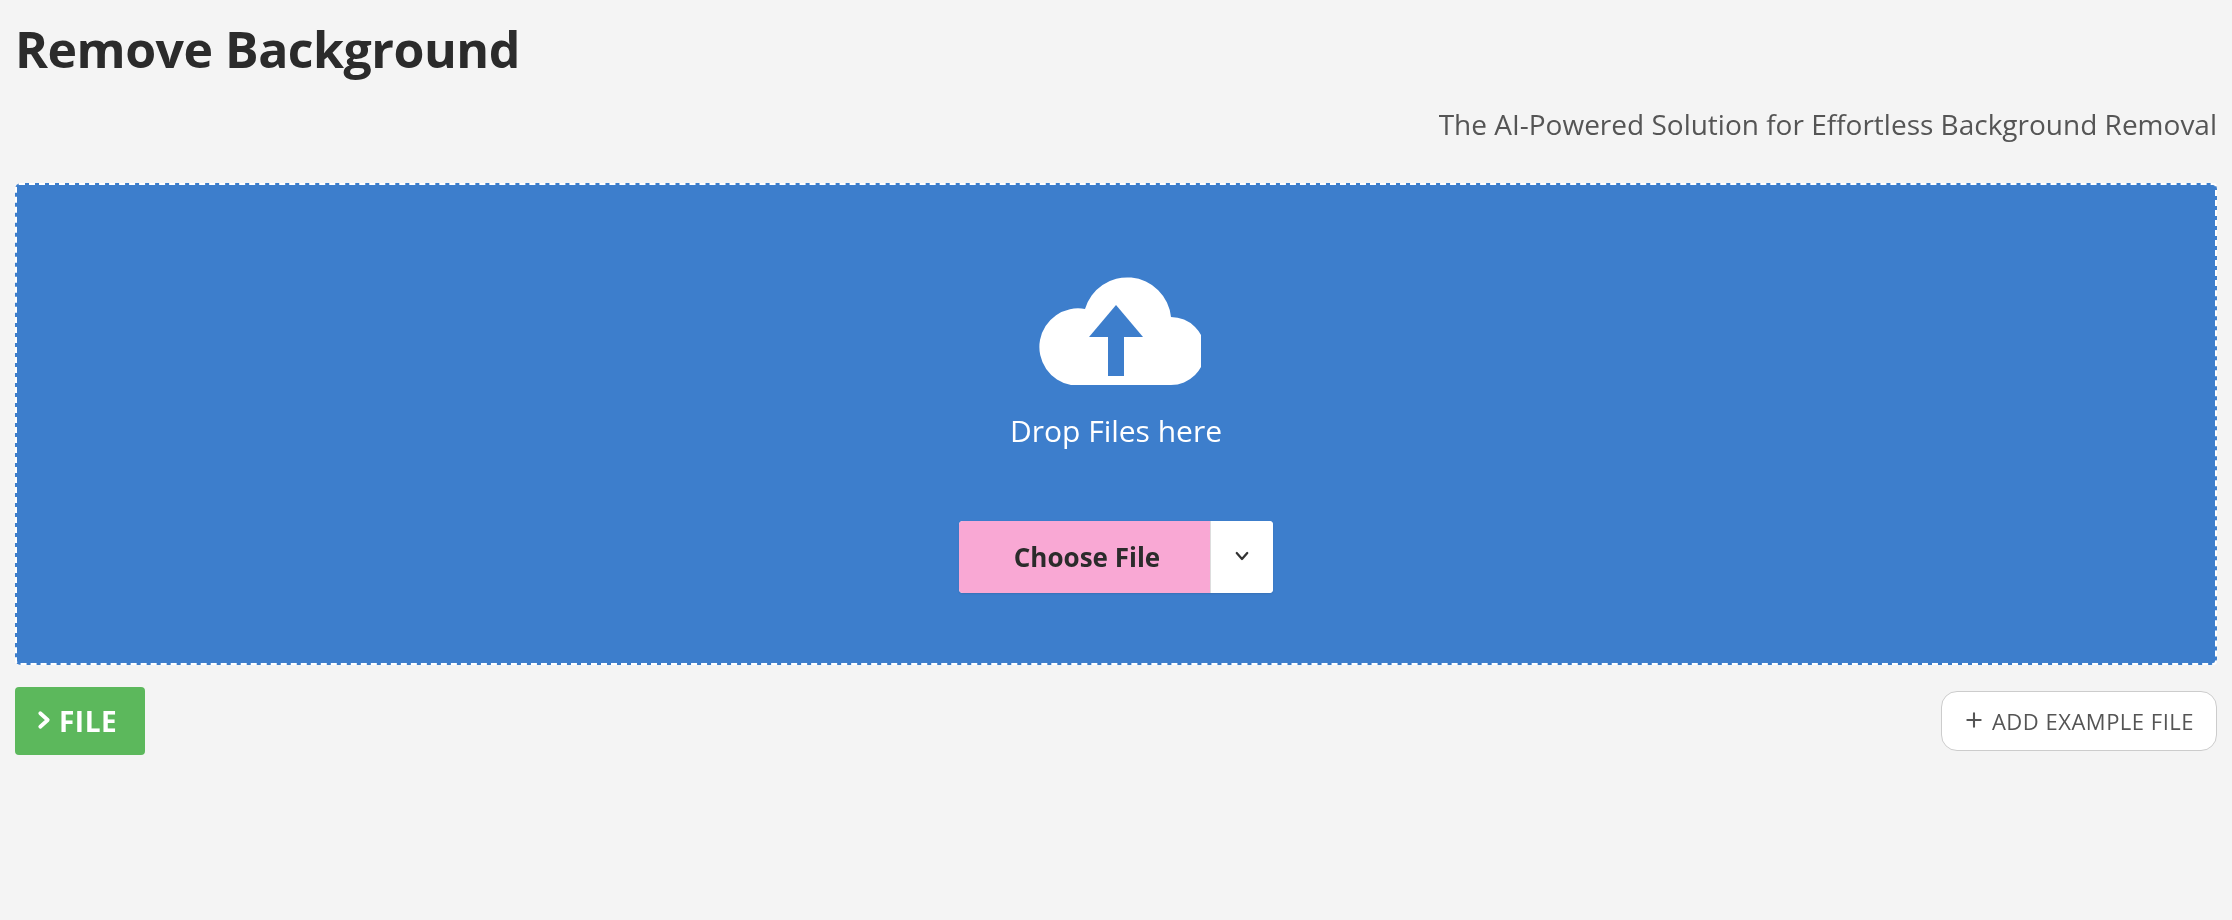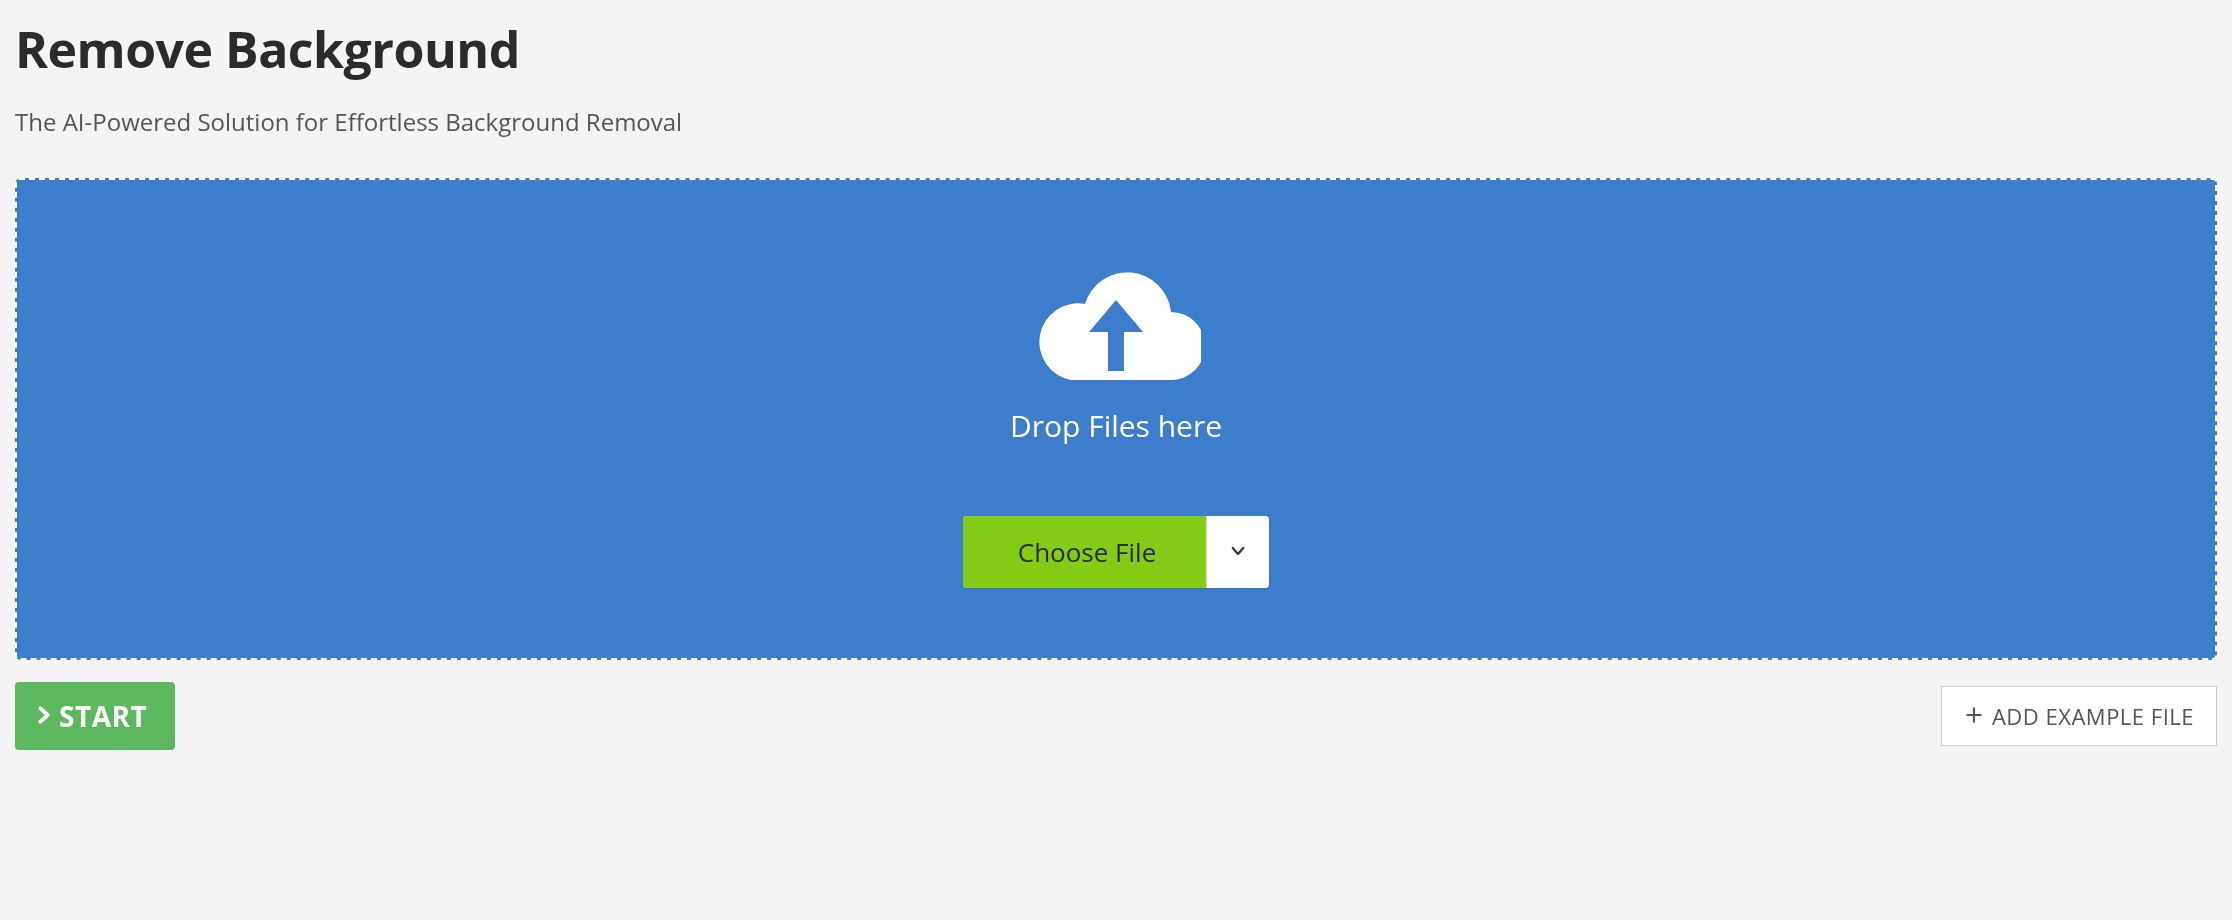--- a/index.html
+++ b/index.html
@@ -15,24 +15,25 @@
       color: #333;
     }
     .page-title {
       font-size: 50px;
       font-weight: 700;
       color: #2b2b2b;
       margin-bottom: 22px;
       letter-spacing: -0.5px;
     }
     .page-subtitle {
-      font-size: 24px;
+      font-size: 28px;
       font-weight: 400;
       color: #555;
       margin-bottom: 40px;
+      text-align: right;
     }
     .dropzone-outer {
       background: #3d7ecc;
       border-radius: 6px;
       width: 100%;
     }
     .dropzone-inner {
       border: 2px dashed #ffffff;
       border-radius: 4px;
       padding: 90px 20px 70px 20px;
@@ -55,25 +56,25 @@
     }
     .choose-file-group {
       display: flex;
       align-items: stretch;
       background: #ffffff;
       border-radius: 4px;
       overflow: hidden;
       box-shadow: 0 1px 2px rgba(0,0,0,0.1);
     }
     .choose-file-btn {
-      background: #84cc16;
+      background: #f9a8d4;
       border: none;
       padding: 18px 50px 18px 55px;
       font-size: 26px;
-      font-weight: 400;
+      font-weight: 700;
       color: #2b2b2b;
       cursor: pointer;
       font-family: inherit;
     }
     .choose-file-caret {
       background: #ffffff;
       border: none;
       border-left: 1px solid #ddd;
       padding: 0 22px;
       cursor: pointer;
@@ -107,21 +108,21 @@
       letter-spacing: 0.5px;
     }
     .start-btn .chevron {
       width: 18px;
       height: 24px;
     }
     .add-example-btn {
       background: #ffffff;
       color: #555;
       border: 1px solid #ccc;
-      border-radius: 0;
+      border-radius: 16px;
       padding: 14px 22px;
       font-size: 22px;
       font-weight: 400;
       cursor: pointer;
       display: flex;
       align-items: center;
       gap: 8px;
       font-family: inherit;
       letter-spacing: 0.5px;
       text-align: center;
@@ -168,21 +169,21 @@
   </div>
 </div>
 
 <div class="action-row">
   <button class="start-btn">
     <span>
       <svg class="chevron" viewBox="0 0 24 24">
           <path fill="none" stroke="#ffffff" stroke-width="5" stroke-linecap="round" stroke-linejoin="round" d="M7 3l10 9L7 21"></path>
         </svg>
     </span>
-    <span>START</span>
+    <span>FILE</span>
   </button>
   <button class="add-example-btn">
     <span>
       <svg class="plus-icon" viewBox="0 0 24 24">
           <path stroke="#555" stroke-width="2.5" stroke-linecap="round" d="M12 4v16M4 12h16"></path>
         </svg>
     </span>
     <span>ADD EXAMPLE FILE</span>
   </button>
 </div>

